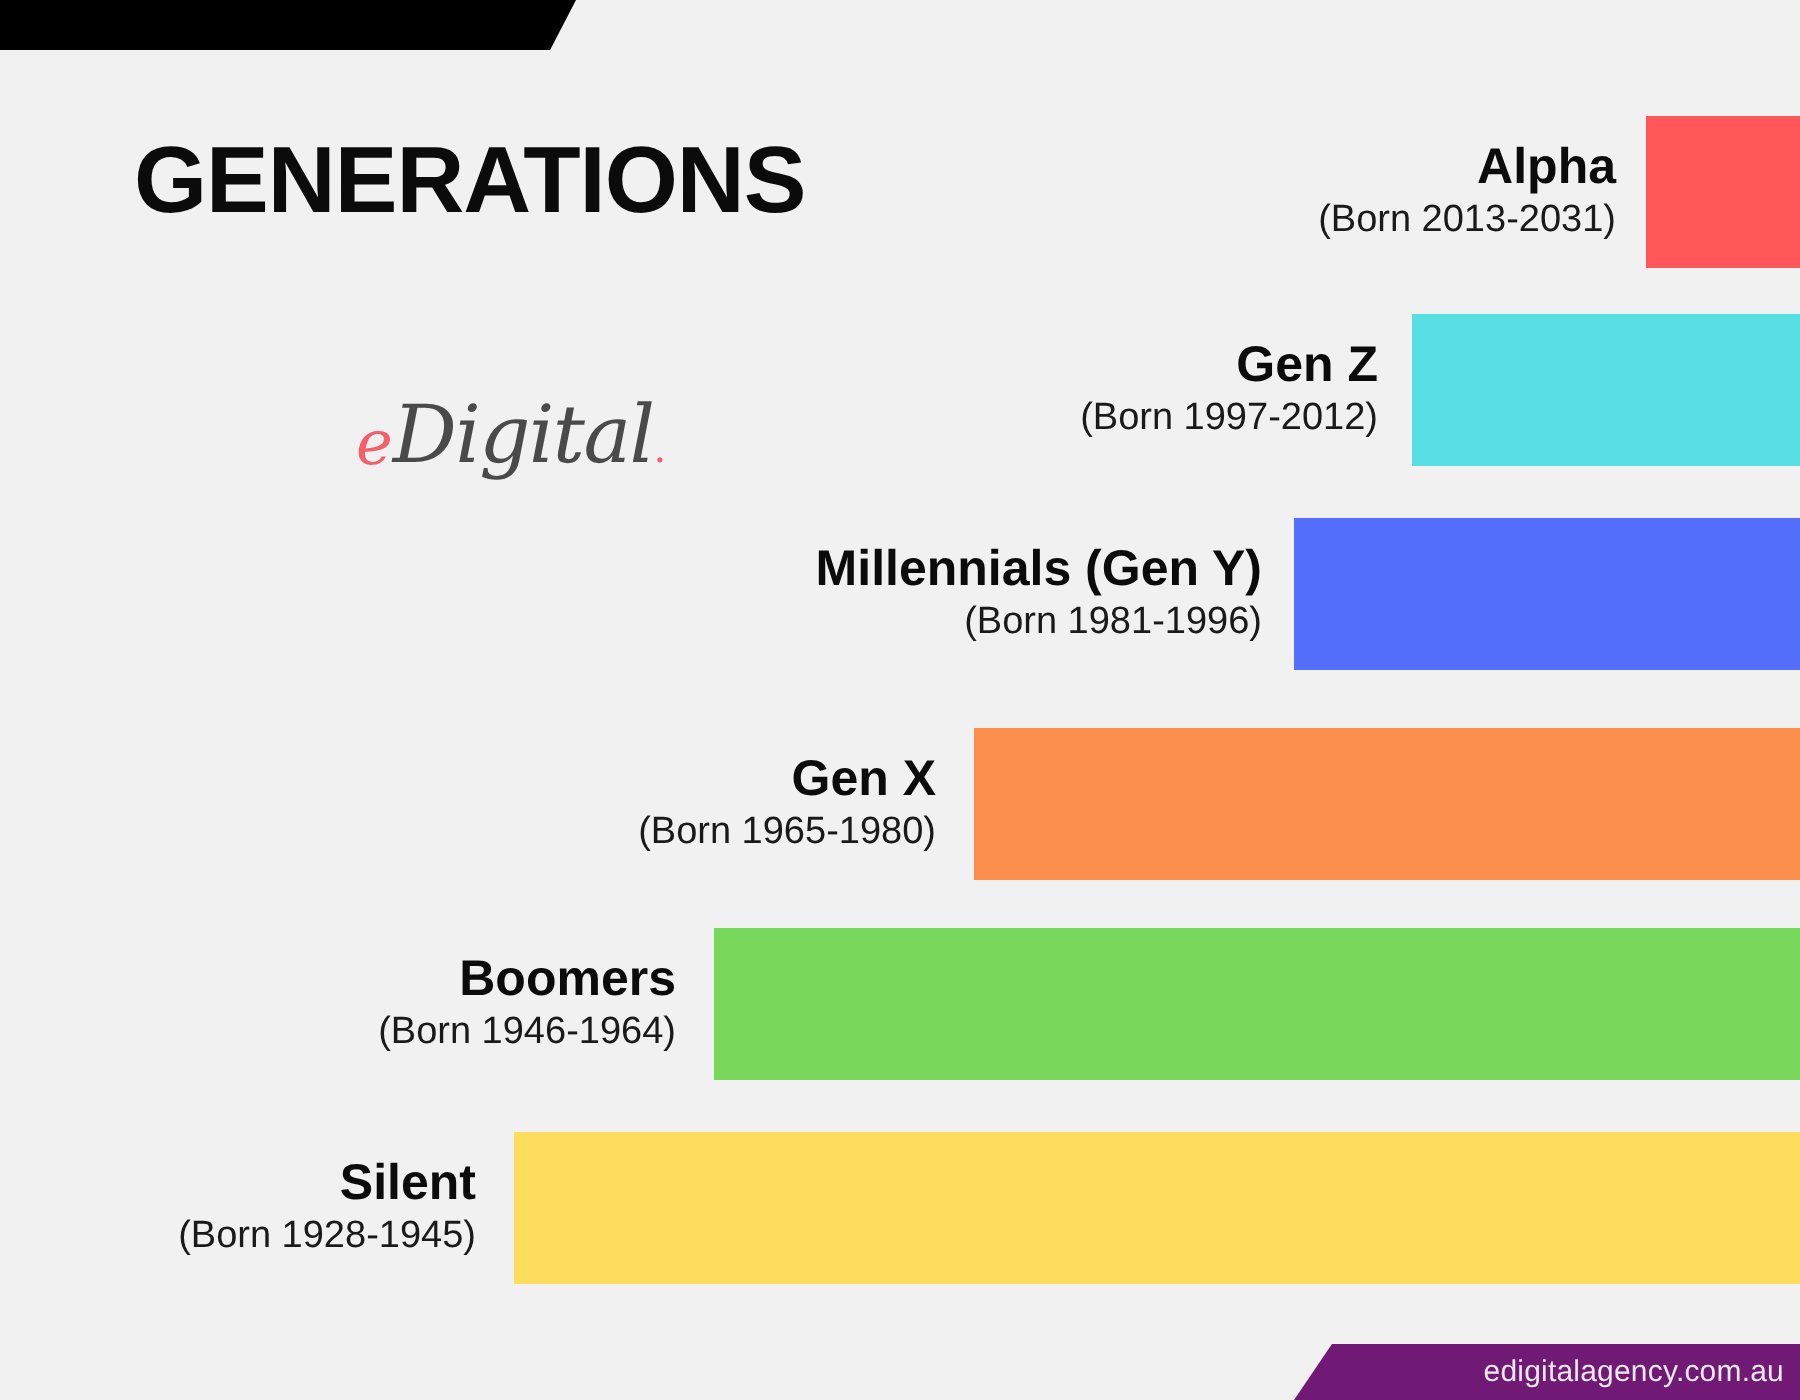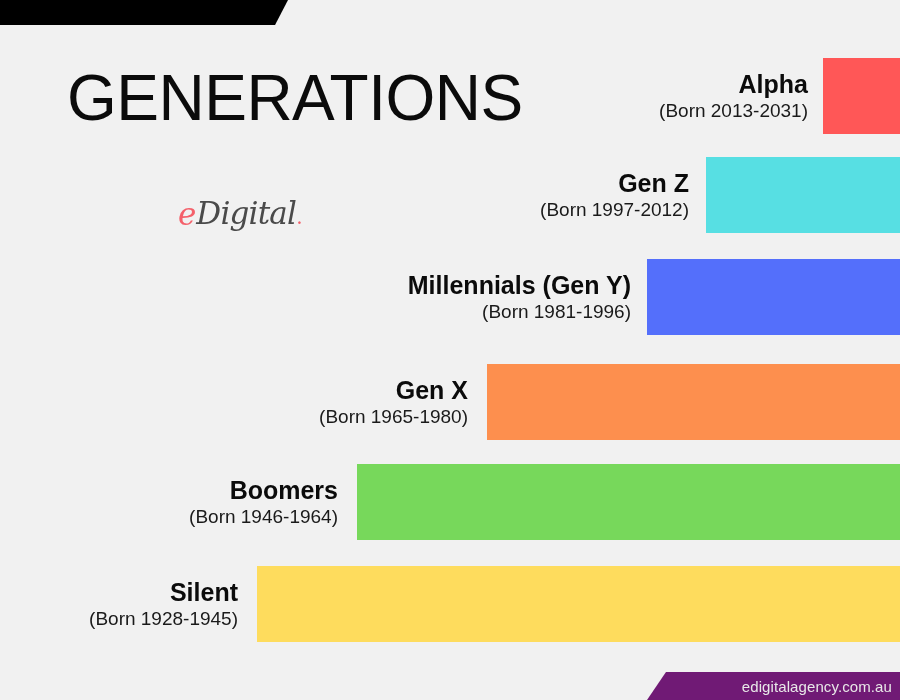--- a/index.html
+++ b/index.html
@@ -31,22 +31,22 @@
     height: 25px;
     background: #000000;
     clip-path: polygon(0 0, 100% 0, 95.5% 100%, 0 100%);
   }
 
   
   .title {
     position: absolute;
     left: 67px;
     top: 66px;
-    font-size: 64px;
-    font-weight: normal;
+    font-size: 47px;
+    font-weight: bold;
     letter-spacing: -0.5px;
     color: #0b0b0b;
     line-height: 1;
     white-space: nowrap;
   }
 
   
   .logo {
     position: absolute;
     left: 178px;
@@ -59,21 +59,21 @@
   .logo-e {
     font-family: "DejaVu Serif", serif;
     font-style: italic;
     font-size: 31px;
     color: #f4606a;
     vertical-align: -1px;
   }
   .logo-word {
     font-family: "DejaVu Serif", serif;
     font-style: italic;
-    font-size: 31px;
+    font-size: 40px;
     color: #4a4a4a;
     letter-spacing: -0.8px;
   }
   .logo-dot {
     font-family: "DejaVu Serif", serif;
     font-size: 20px;
     color: #f4606a;
   }
 
   

